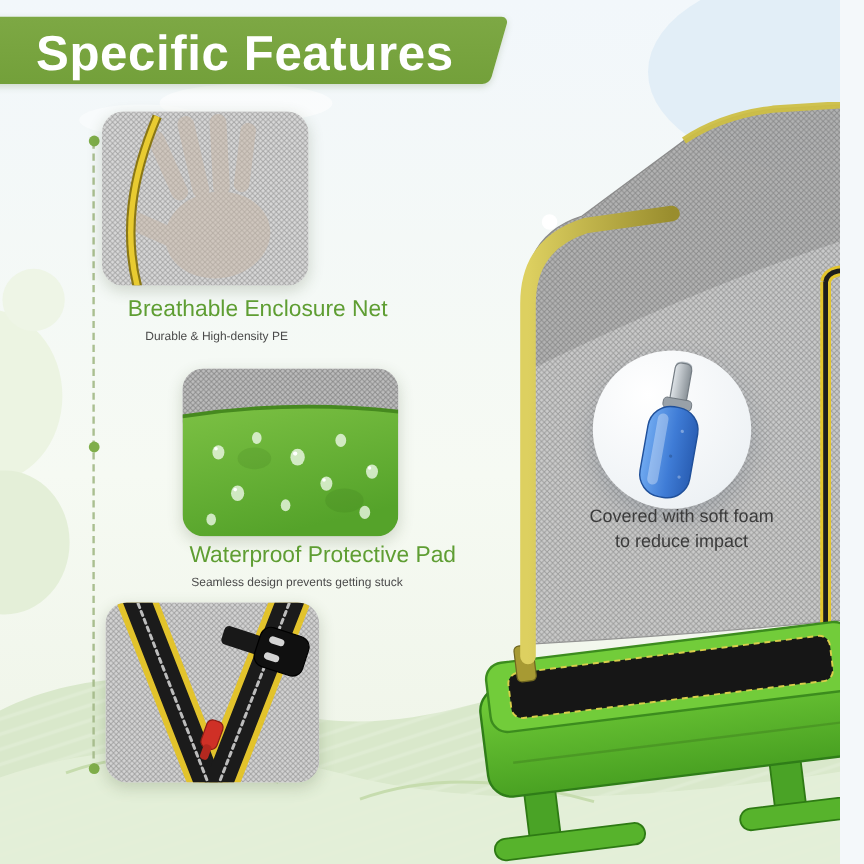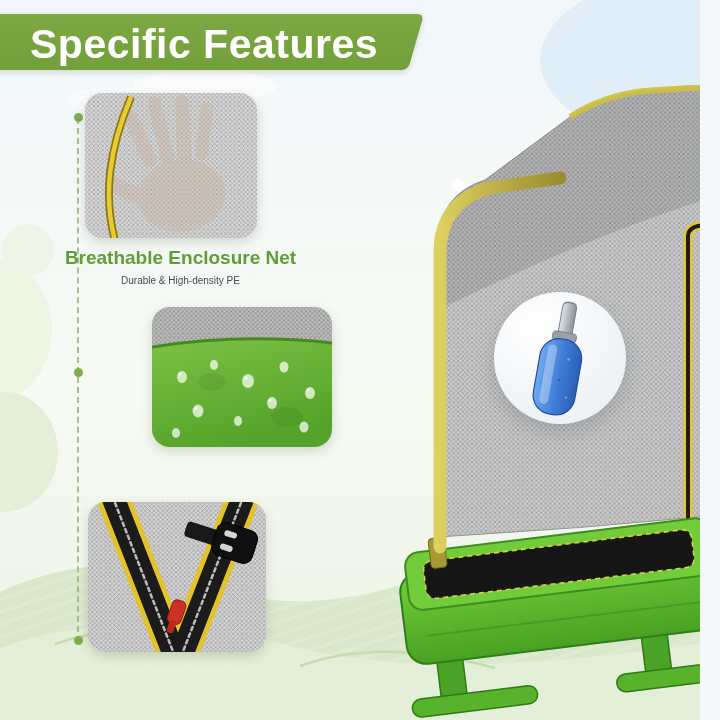--- a/index.html
+++ b/index.html
@@ -31,21 +31,21 @@
           box-shadow:0 4px 12px rgba(60,80,40,.20); background:#d8d8d8; }
   .card svg { display:block; width:100%; height:100%; }
   .card-1 { left:85px;  top:93px;  width:172px; height:145px; }
   .card-2 { left:152px; top:307px; width:180px; height:140px; }
   .card-3 { left:88px;  top:502px; width:178px; height:150px; }
 
   .f-text { position:absolute; text-align:center; }
   .f-text-1 { left:38px;  top:247px; width:285px; }
   .f-text-2 { left:115px; top:452px; width:265px; }
   .f-text-3 { left:35px;  top:656px; width:290px; }
-  .f-title { font-size:19px; font-weight:bold; color:var(--feature-title-green,#5f9e33); }
+  .f-title { font-size:19px; font-weight:normal; color:var(--feature-title-green,#5f9e33);text-align:right; }
   .f-sub   { font-size:10px; color:#4a4a4a; margin-top:6px; }
 
   
   .tramp { position:absolute; left:380px; top:85px; width:340px; height:635px; }
 
   
   .callout-circle { position:absolute; left:494px; top:292px; width:132px; height:132px;
                     border-radius:50%;
                     background:radial-gradient(circle at 35% 28%, #ffffff 0%, #eef2f5 75%, #e4eaef 100%);
                     box-shadow:0 8px 20px rgba(50,70,90,.22); }
@@ -145,20 +145,22 @@
         <ellipse cx="24" cy="126" rx="4" ry="5" fill="rgba(240,250,235,0.78)"></ellipse>
         <circle cx="28" cy="67" r="1.5" fill="#ffffff"></circle>
           <circle cx="94" cy="71" r="1.8" fill="#ffffff"></circle>
         <circle cx="44" cy="101" r="1.5" fill="#ffffff"></circle>
           <circle cx="118" cy="93" r="1.5" fill="#ffffff"></circle>
         <circle cx="156" cy="83" r="1.4" fill="#ffffff"></circle>
       </g>
     </svg>
   </div>
   <div class="f-text f-text-2">
+    <div class="f-title">Waterproof Protective Pad</div>
+    <div class="f-sub">Seamless design prevents getting stuck</div>
   </div>
 
   <div class="card card-3">
     <svg viewBox="0 0 178 150">
       <defs>
         <pattern id="netC" width="4.4" height="4.4" patternUnits="userSpaceOnUse">
           <rect width="4.4" height="4.4" fill="#d4d4d4"></rect>
           <path d="M0,0L4.4,4.4M4.4,0L0,4.4" stroke="#a2a2a2" stroke-width="0.8"></path>
         </pattern>
       </defs>
@@ -250,14 +252,18 @@
         <rect x="59" y="10" width="14" height="34" rx="5" fill="url(#steelGrad)" stroke="#757d84" stroke-width="1"></rect>
         <rect x="54" y="40" width="24" height="9" rx="3.5" fill="#99a1a8" stroke="#70787f" stroke-width="0.8"></rect>
         <rect x="45" y="47" width="42" height="76" rx="19" fill="url(#foamGrad)" stroke="#20509a" stroke-width="1.2"></rect>
         <rect x="52" y="54" width="9" height="60" rx="4.5" fill="rgba(255,255,255,0.32)"></rect>
         <circle cx="74" cy="66" r="1.4" fill="rgba(255,255,255,0.35)"></circle>
         <circle cx="68" cy="88" r="1.4" fill="rgba(0,0,0,0.18)"></circle>
         <circle cx="78" cy="104" r="1.4" fill="rgba(255,255,255,0.3)"></circle>
       </g>
     </svg>
   </div>
+  <p class="callout-text">
+    <span>Covered with soft foam</span><br>
+    <span>to reduce impact</span>
+  </p>
 
 </div>
 
 </body></html>

